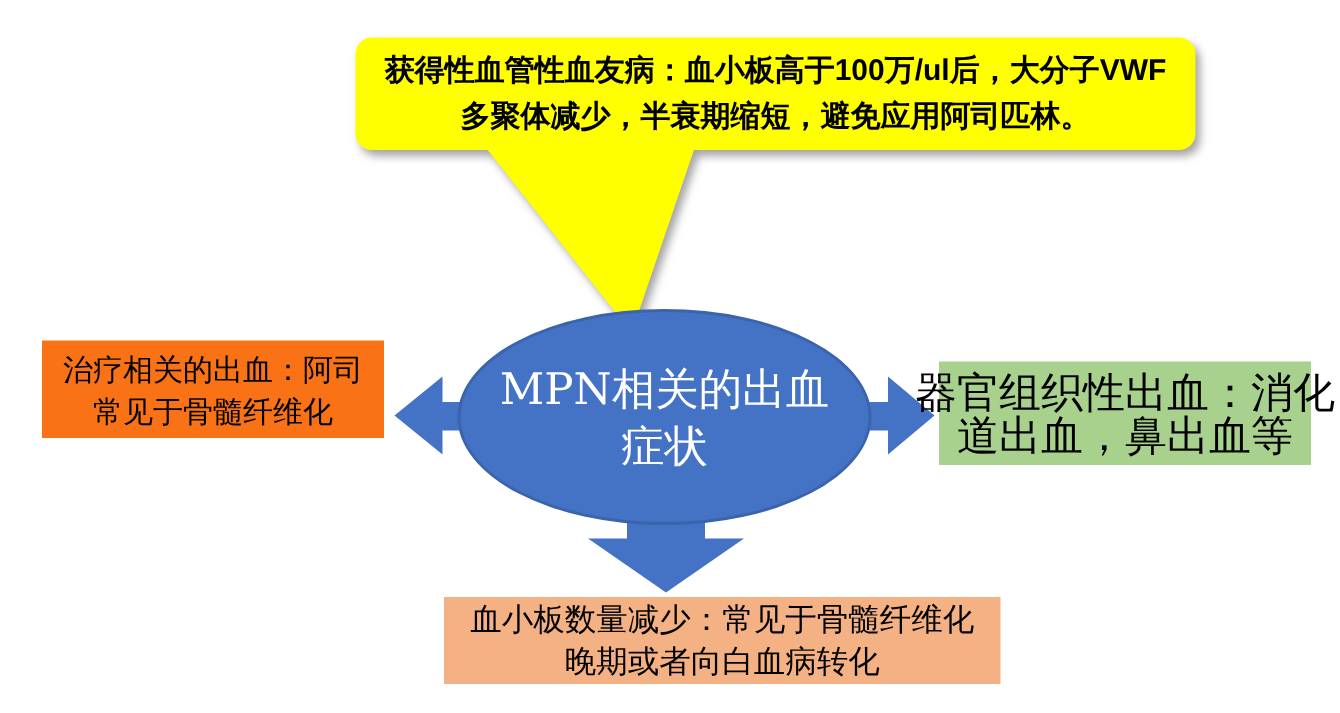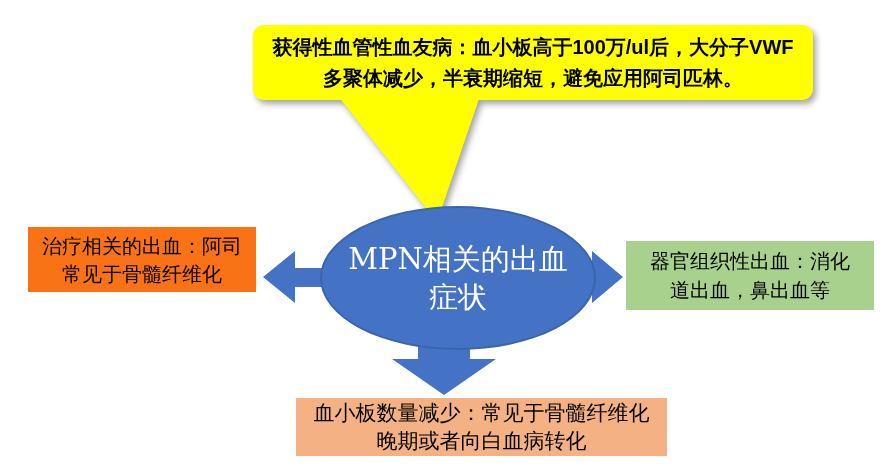--- a/index.html
+++ b/index.html
@@ -12,21 +12,21 @@
     width: 893px;
     height: 475px;
     background: #ffffff;
     overflow: hidden;
     font-family: "DejaVu Serif", "Liberation Serif", serif;
   }
 
   
   .callout-wrap {
     position: absolute;
-    left: 253px;
+    left: 237px;
     top: 25px;
     width: 560px;
     height: 175px;
     filter: drop-shadow(3px 4px 3px rgba(90,90,90,0.55));
   }
   .callout-body {
     position: absolute;
     left: 0; top: 0;
     width: 560px;
     height: 75px;
@@ -49,21 +49,21 @@
     position: absolute;
     left: 85px;
     top: 71px;
     width: 142px;
     height: 126px;
   }
 
   
   .ellipse {
     position: absolute;
-    left: 320px;
+    left: 305px;
     top: 206px;
     width: 276px;
     height: 144px;
     background: #4472C4;
     border: 2px solid #3a64ab;
     box-sizing: border-box;
     border-radius: 50%;
     display: flex;
     flex-direction: column;
     justify-content: center;
@@ -110,21 +110,21 @@
     background: #f97316;
     font-size: 20px;
     line-height: 28px;
   }
   .box-right {
     left: 626px;
     top: 241px;
     width: 248px;
     height: 69px;
     background: #A9D18E;
-    font-size: 20px;
+    font-size: 28px;
     line-height: 29px;
   }
   .box-bottom {
     left: 257px;
     top: 398px;
     width: 371px;
     height: 58px;
     background: #F4B183;
     font-size: 21px;
     line-height: 28px;

